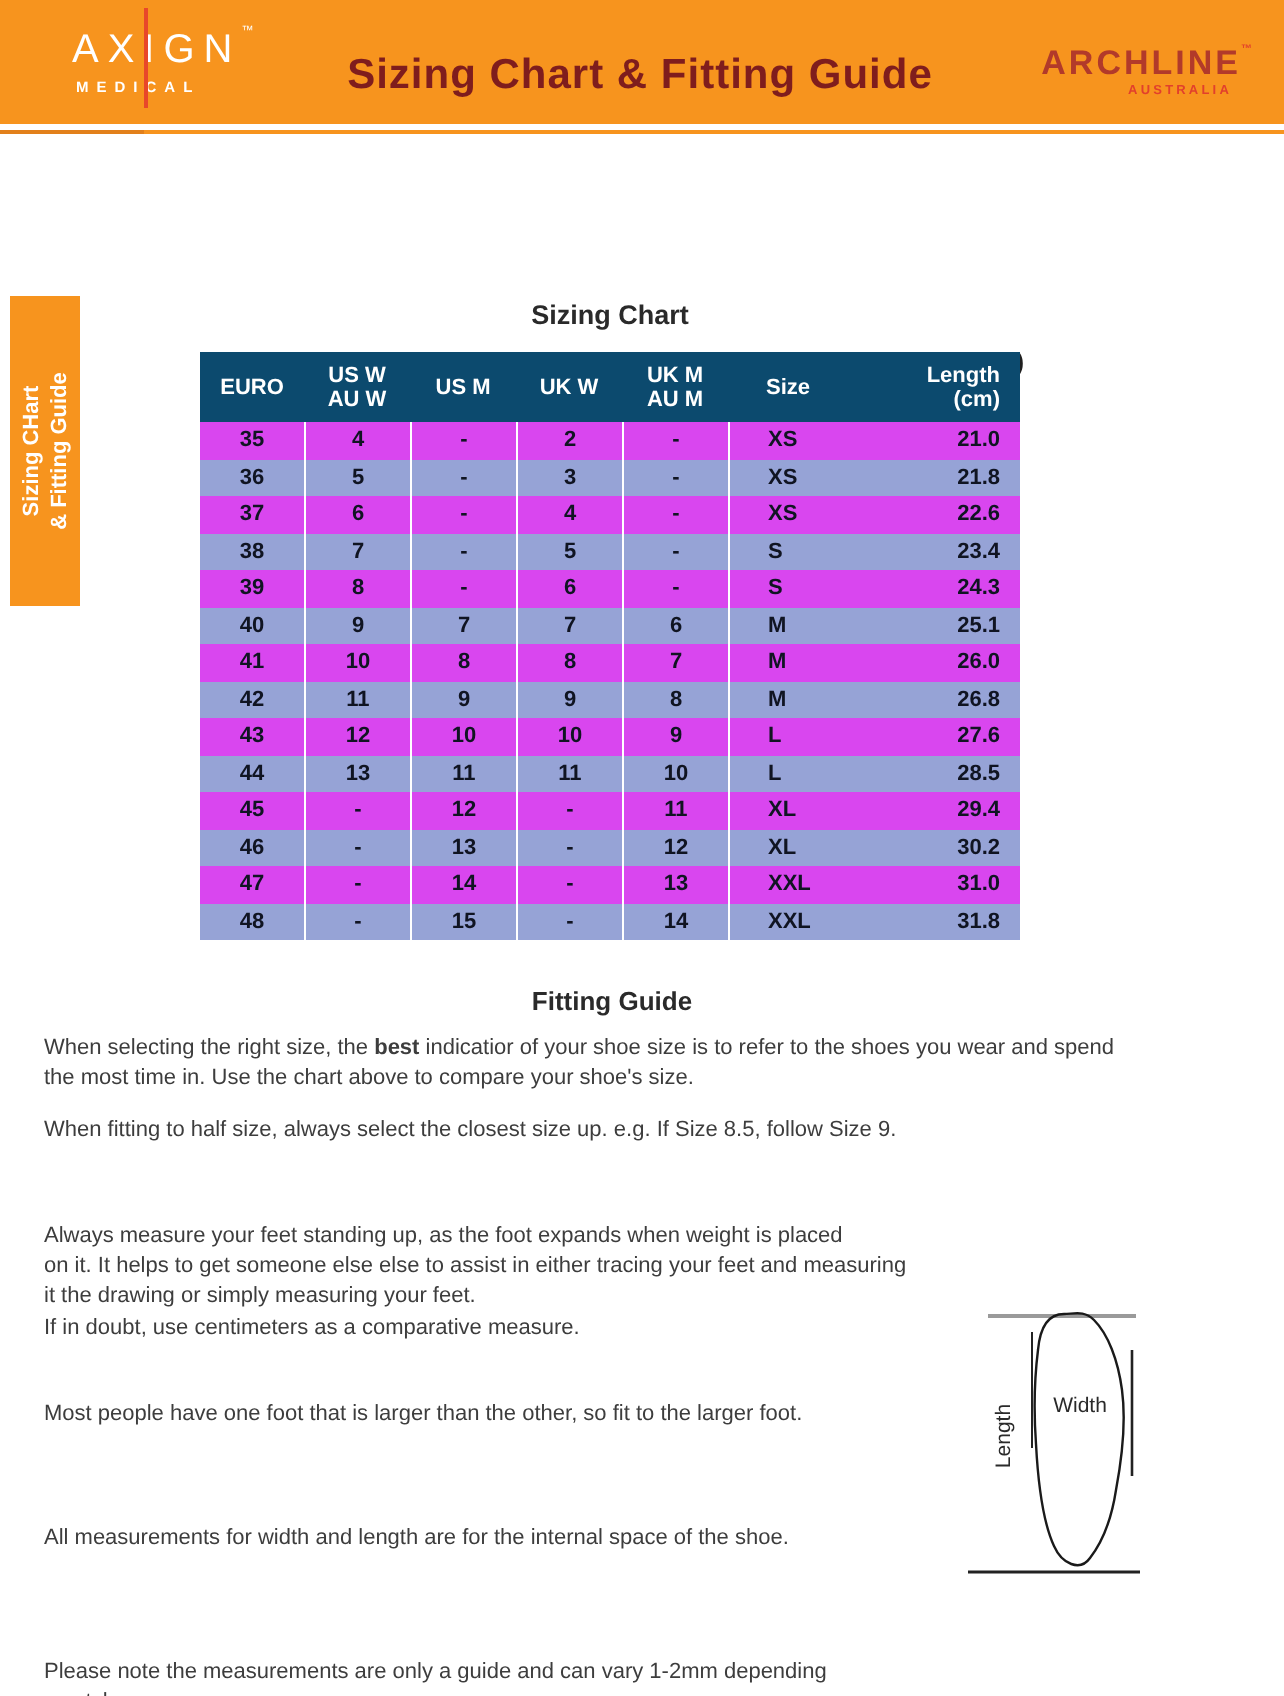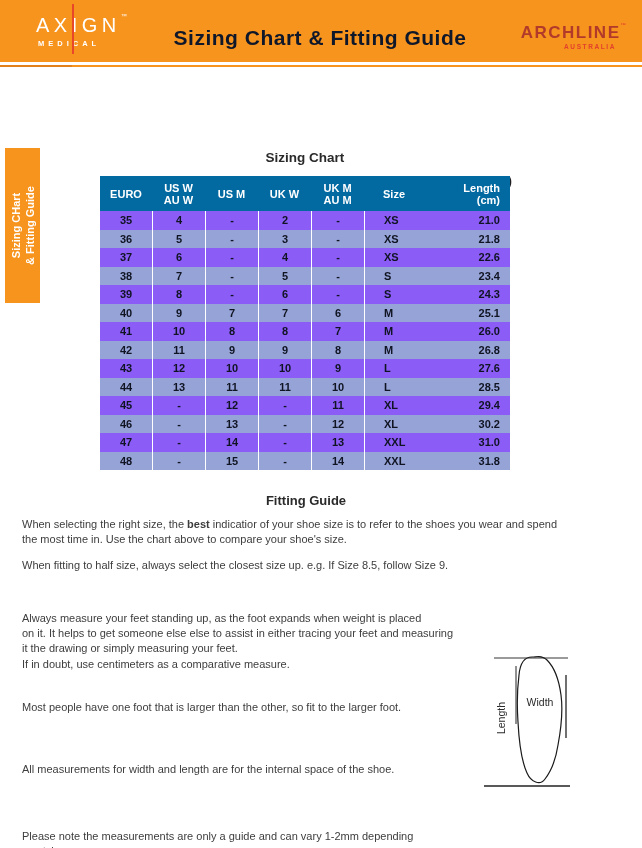--- a/index.html
+++ b/index.html
@@ -8,45 +8,45 @@
           font-family:"Liberation Sans", sans-serif; }
 
   
   .topbar { position:absolute; left:0; top:0; width:642px; height:62px; background:#F7941E; }
   .axign { position:absolute; left:36px; top:13px; color:#ffffff; }
   .axign-name { font-size:20px; letter-spacing:4.5px; font-weight:400; position:relative; }
   .axign-name .tm { font-size:6px; vertical-align:14px; letter-spacing:0; }
   .axign-line { position:absolute; left:36px; top:-9px; width:2px; height:50px; background:#E8472A; }
   .axign-sub { font-size:7.5px; letter-spacing:4px; font-weight:bold; margin-top:2px; padding-left:2px; }
   .doc-title { position:absolute; left:160px; top:26px; width:320px; text-align:center;
-               color:#0f172a; font-size:21px; font-weight:bold; letter-spacing:0.5px; }
+               color:#7f1d1d; font-size:21px; font-weight:bold; letter-spacing:0.5px; }
   .archline { position:absolute; right:16px; top:22px; text-align:right; }
   .arch-name { color:#B23A2A; font-size:17px; font-weight:bold; letter-spacing:1.5px; position:relative; }
   .arch-name .tm2 { font-size:5.5px; vertical-align:11px; color:#E2402C; letter-spacing:0; }
   .arch-sub { color:#E2402C; font-size:6.5px; font-weight:bold; letter-spacing:1.6px; margin-top:0px; padding-right:10px; }
   .rule { position:absolute; top:65px; left:0; width:642px; height:2px; background:#F7941E; }
   .rule-dark { position:absolute; left:0; top:0; width:72px; height:2px; background:#E2801B; }
 
   
   .side-tab { position:absolute; left:5px; top:148px; width:35px; height:155px; background:#F7941E; }
   .side-tab-inner { position:absolute; left:0; top:0; width:155px; height:35px;
                     transform: rotate(-90deg) translate(-155px, 0); transform-origin: top left;
                     color:#ffffff; font-size:11px; font-weight:bold; text-align:center; line-height:14px;
                     padding-top:4px; }
 
   
   .chart-title { position:absolute; left:100px; top:150px; width:410px; text-align:center;
                  font-size:13.5px; font-weight:bold; color:#2a2a2a; }
   .chart-note  { position:absolute; right:130px; top:158px; font-size:12.5px; font-weight:bold; color:#1f1f1f;margin-top:16px; }
   .s-table { position:absolute; left:100px; top:176px; width:410px; }
   .trow { display:grid; grid-template-columns:52px 53px 53px 53px 53px 83px 63px; align-items:center; }
-  .thead { background:#0369a1; height:35px; }
+  .thead { background:#0c4a6e; height:35px; }
   .thead .tcell { color:#ffffff; font-weight:bold; font-size:11px; line-height:12px; white-space:pre-line; }
   .brow { height:18.5px; }
-  .brow.dark  { background:#8b5cf6; }
+  .brow.dark  { background:#d946ef; }
   .brow.light { background:#96A3D6; }
   .brow .tcell { color:#101422; font-weight:bold; font-size:11px; height:100%; display:flex; align-items:center; justify-content:center; }
   .brow .tcell:nth-child(n+2):nth-child(-n+6) { border-left:1.5px solid #ffffff; }
   .tcell { text-align:center; }
   .tcell.c5 { text-align:left; padding-left:19px; justify-content:flex-start !important; }
   .tcell.c6 { text-align:right; padding-right:10px; justify-content:flex-end !important; }
 
   
   .center-heading { position:absolute; left:0; width:612px; text-align:center;
                     font-size:13px; font-weight:bold; color:#2a2a2a; }

